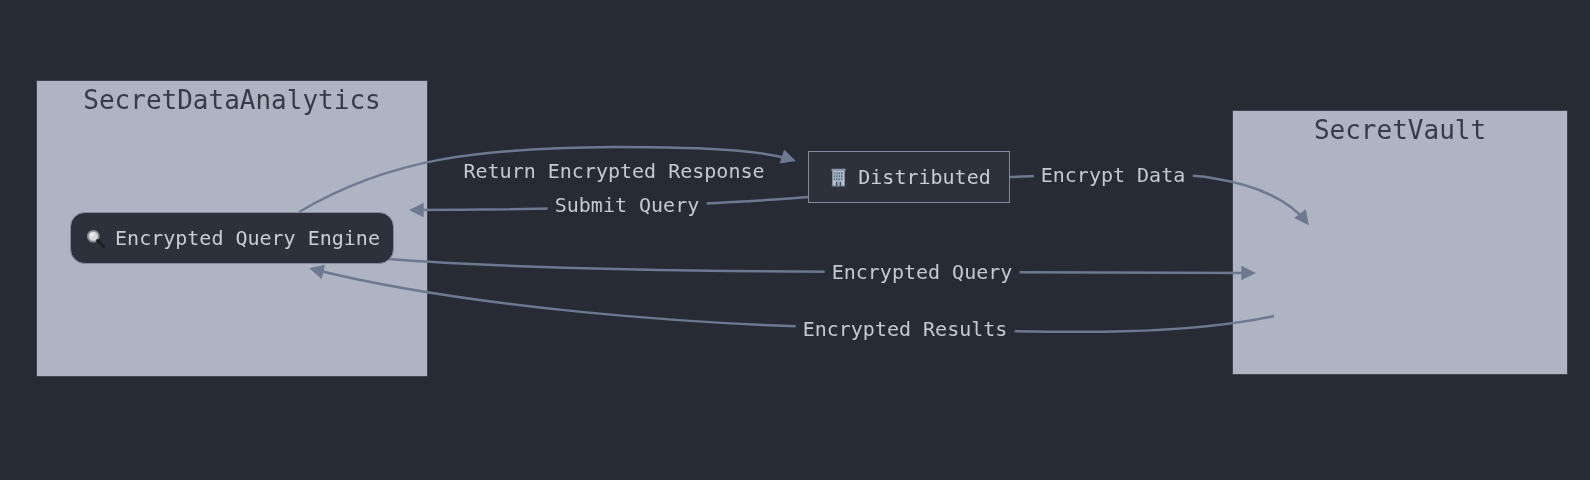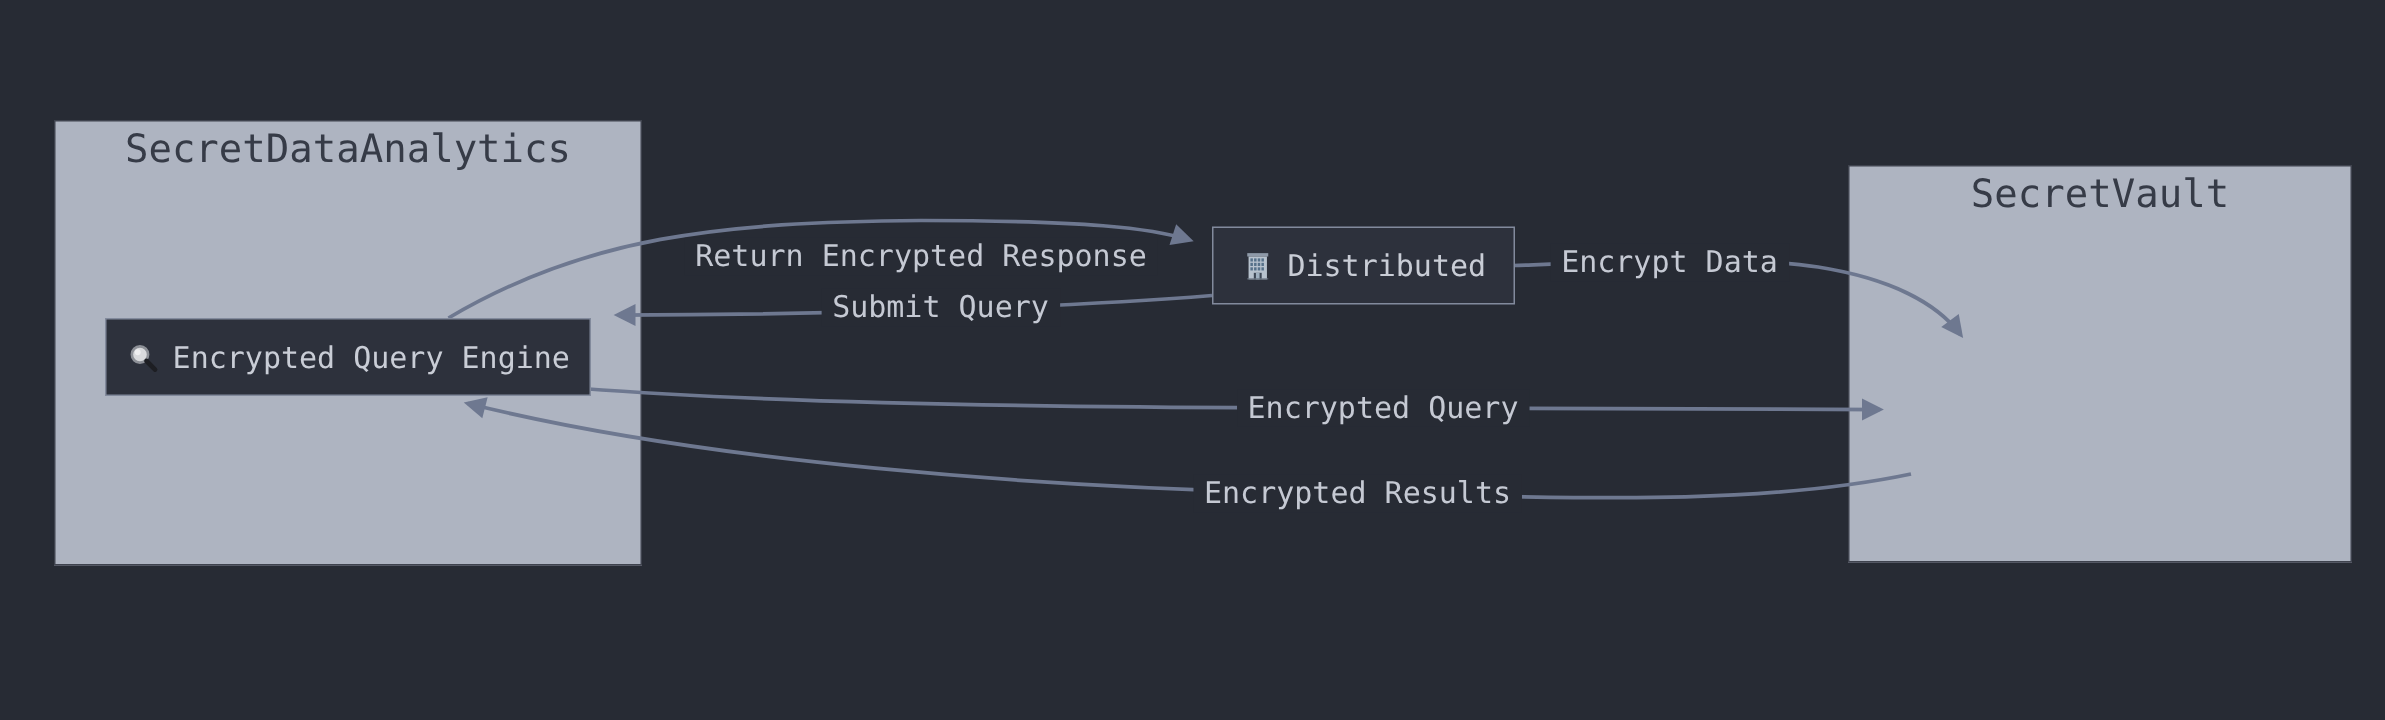--- a/index.html
+++ b/index.html
@@ -66,21 +66,21 @@
     border:1px solid var(--node-border);
     color:var(--node-text);
     font-size:20px;
     display:flex;
     align-items:center;
     justify-content:center;
     gap:9px;
     z-index:4;
     white-space:nowrap;
   }
-  #node-engine{left:70px;top:212px;width:324px;height:52px;}
+  #node-engine{left:70px;top:212px;width:324px;height:52px;border-radius:15px;}
   #node-org{left:808px;top:151px;width:202px;height:52px;}
   #node-dnodes{left:1267px;top:232px;width:262px;height:84px;flex-direction:column;gap:3px;}
   .node-line{display:flex;align-items:center;gap:8px;}
   .icon{display:inline-flex;align-items:center;justify-content:center;width:22px;height:22px;flex:0 0 auto;}
   .icon svg{display:block;}
 </style>
 </head>
 <body>
 
 <div class="canvas">

